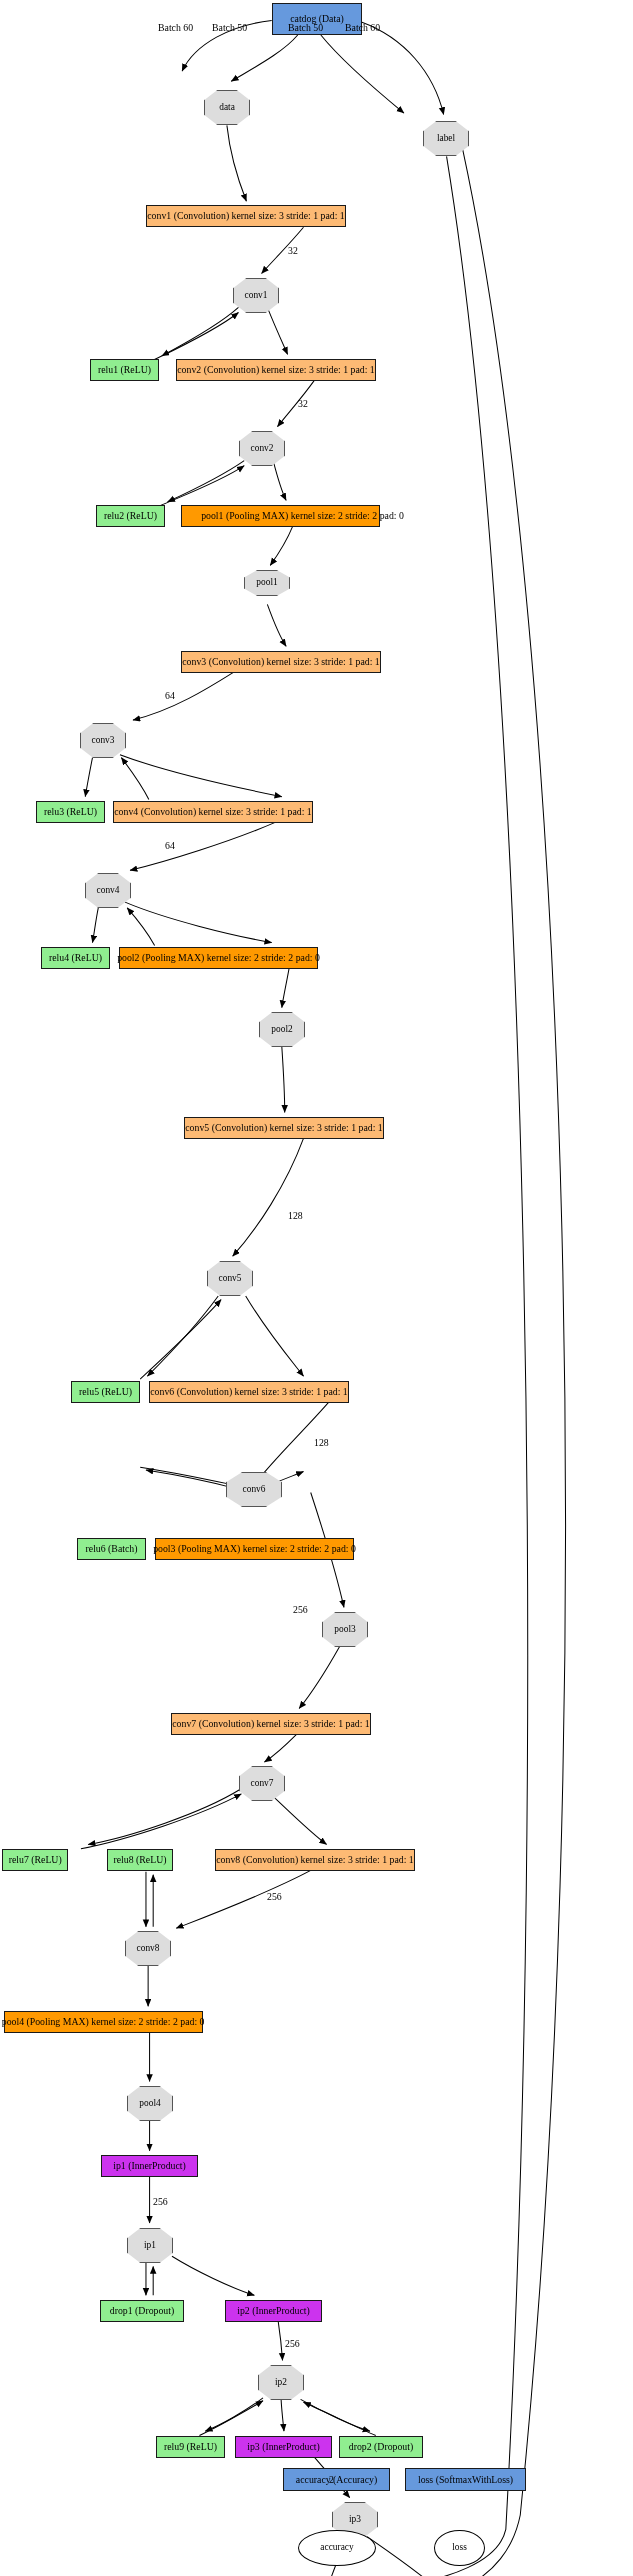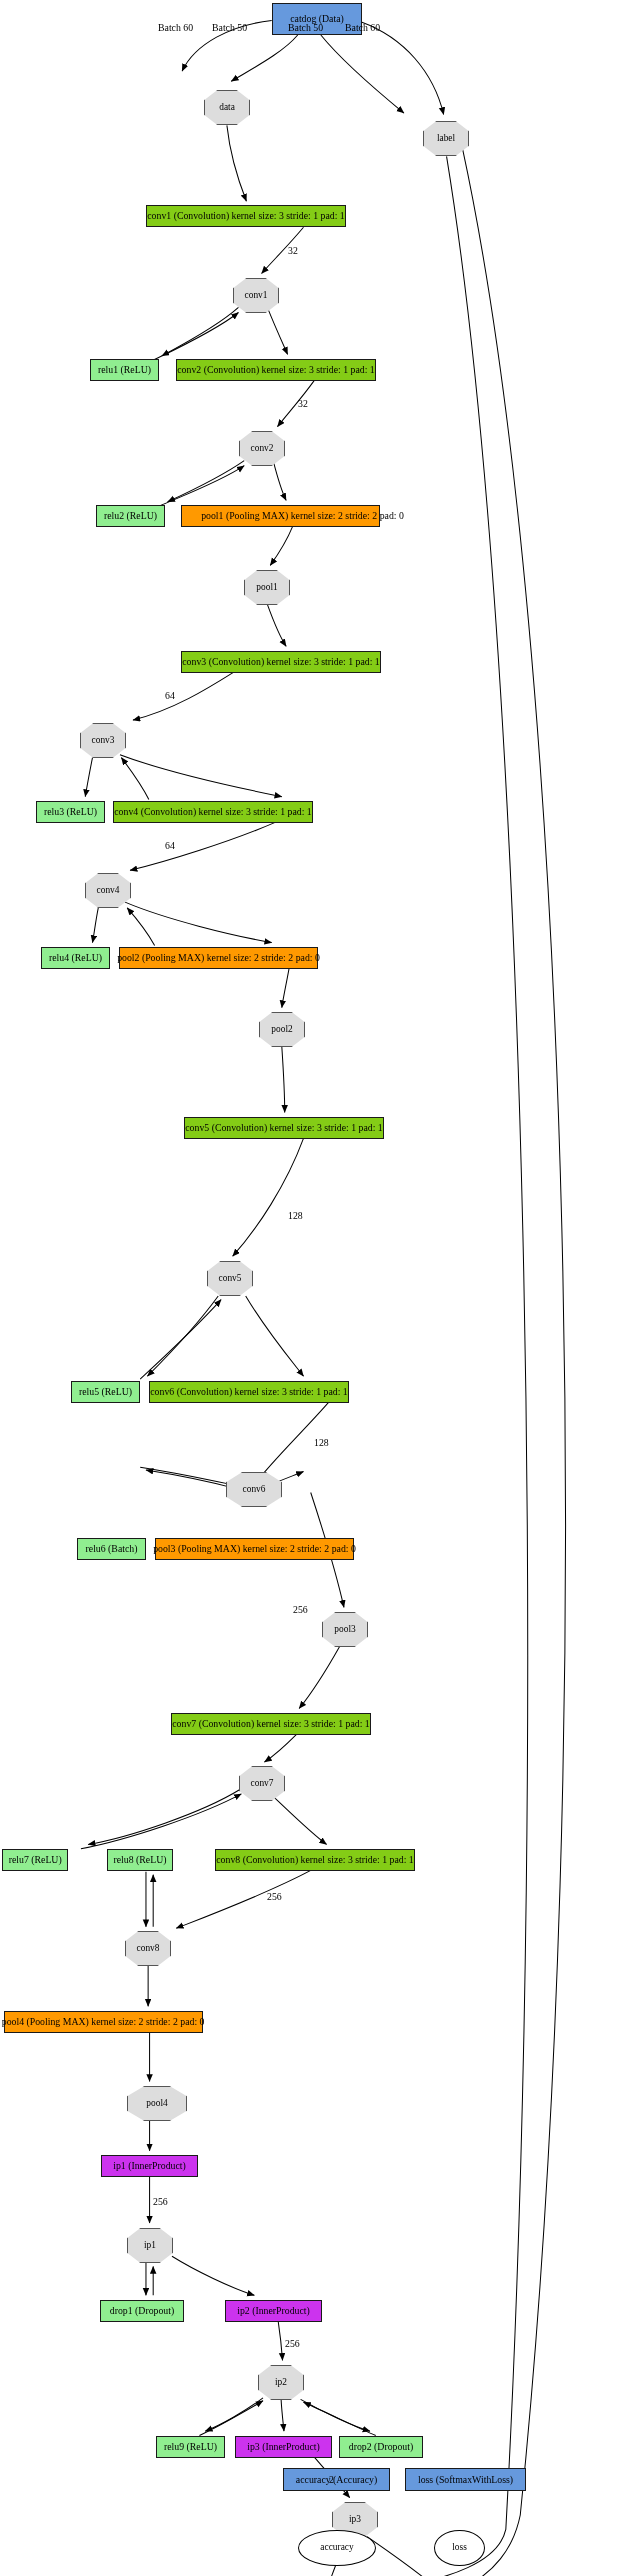--- a/index.html
+++ b/index.html
@@ -3,21 +3,21 @@
 <meta charset="utf-8">
 <style>
   html,body{margin:0;padding:0;background:#ffffff;}
   body{font-family:"Liberation Serif","DejaVu Serif",serif;}
   #stage{position:relative;width:633px;height:2576px;background:#fff;overflow:hidden;}
   #edges{position:absolute;left:0;top:0;width:633px;height:2576px;}
   .node{position:absolute;box-sizing:border-box;display:flex;align-items:center;justify-content:center;
         text-align:center;white-space:nowrap;line-height:1;}
   .box{border:0.9px solid #1a1a1a;font-size:9.8px;color:#000;}
   .data-node{background:#6699dd;}
-  .conv-node{background:#84cc16;}
+  .conv-node{background:#fdba74;}
   .pool-node{background:#ff9900;}
   .relu-node{background:#90ee90;}
   .ip-node{background:#cc33ee;}
   .blob{background:#dddddd;border:0.9px solid #555;font-size:9.4px;color:#000;}
   .oct{clip-path:polygon(29% 0,71% 0,100% 29%,100% 71%,71% 100%,29% 100%,0 71%,0 29%);}
   .ellipse{background:#ffffff;border:0.9px solid #000;border-radius:50%;font-size:9.4px;color:#000;}
   .elab{position:absolute;font-size:9.8px;color:#000;white-space:nowrap;line-height:1;}
 </style>
 </head>
 <body>
@@ -151,21 +151,21 @@
   <div class="node blob oct" style="left:204px;top:90px;width:46px;height:35px;">data</div>
   <div class="node blob oct" style="left:423px;top:121px;width:46px;height:35px;">label</div>
 
   <div class="node box conv-node" style="left:146px;top:205px;width:200px;height:22px;">conv1 (Convolution) kernel size: 3 stride: 1 pad: 1</div>
   <div class="node blob oct" style="left:233px;top:278px;width:46px;height:35px;">conv1</div>
   <div class="node box relu-node" style="left:90px;top:359px;width:69px;height:22px;">relu1 (ReLU)</div>
   <div class="node box conv-node" style="left:176px;top:359px;width:200px;height:22px;">conv2 (Convolution) kernel size: 3 stride: 1 pad: 1</div>
   <div class="node blob oct" style="left:239px;top:431px;width:46px;height:35px;">conv2</div>
   <div class="node box relu-node" style="left:96px;top:505px;width:69px;height:22px;">relu2 (ReLU)</div>
   <div class="node box pool-node" style="left:181px;top:505px;width:199px;height:22px;padding-left:44px;">pool1 (Pooling MAX) kernel size: 2 stride: 2 pad: 0</div>
-  <div class="node blob oct" style="left:244px;top:570px;width:46px;height:35px;">pool1</div>
+  <div class="node blob oct" style="left:244px;top:570px;width:46px;height:26px;">pool1</div>
 
   <div class="node box conv-node" style="left:181px;top:651px;width:200px;height:22px;">conv3 (Convolution) kernel size: 3 stride: 1 pad: 1</div>
   <div class="node blob oct" style="left:80px;top:723px;width:46px;height:35px;">conv3</div>
   <div class="node box relu-node" style="left:36px;top:801px;width:69px;height:22px;">relu3 (ReLU)</div>
   <div class="node box conv-node" style="left:113px;top:801px;width:200px;height:22px;">conv4 (Convolution) kernel size: 3 stride: 1 pad: 1</div>
   <div class="node blob oct" style="left:85px;top:873px;width:46px;height:35px;">conv4</div>
   <div class="node box relu-node" style="left:41px;top:947px;width:69px;height:22px;">relu4 (ReLU)</div>
   <div class="node box pool-node" style="left:119px;top:947px;width:199px;height:22px;">pool2 (Pooling MAX) kernel size: 2 stride: 2 pad: 0</div>
   <div class="node blob oct" style="left:259px;top:1012px;width:46px;height:35px;">pool2</div>
 
@@ -178,21 +178,21 @@
   <div class="node box pool-node" style="left:155px;top:1538px;width:199px;height:22px;">pool3 (Pooling MAX) kernel size: 2 stride: 2 pad: 0</div>
   <div class="node blob oct" style="left:322px;top:1612px;width:46px;height:35px;">pool3</div>
 
   <div class="node box conv-node" style="left:171px;top:1713px;width:200px;height:22px;">conv7 (Convolution) kernel size: 3 stride: 1 pad: 1</div>
   <div class="node blob oct" style="left:239px;top:1766px;width:46px;height:35px;">conv7</div>
   <div class="node box relu-node" style="left:2.2px;top:1849px;width:66px;height:22px;">relu7 (ReLU)</div>
   <div class="node box relu-node" style="left:107px;top:1849px;width:66px;height:22px;">relu8 (ReLU)</div>
   <div class="node box conv-node" style="left:215px;top:1849px;width:200px;height:22px;">conv8 (Convolution) kernel size: 3 stride: 1 pad: 1</div>
   <div class="node blob oct" style="left:125px;top:1931px;width:46px;height:35px;">conv8</div>
   <div class="node box pool-node" style="left:3.6px;top:2011px;width:199px;height:22px;">pool4 (Pooling MAX) kernel size: 2 stride: 2 pad: 0</div>
-  <div class="node blob oct" style="left:127px;top:2086px;width:60px;height:35px;">pool4</div>
+  <div class="node blob oct" style="left:127px;top:2086px;width:46px;height:35px;">pool4</div>
 
   <div class="node box ip-node" style="left:101px;top:2155px;width:97px;height:22px;">ip1 (InnerProduct)</div>
   <div class="node blob oct" style="left:127px;top:2228px;width:46px;height:35px;">ip1</div>
   <div class="node box relu-node" style="left:100px;top:2300px;width:84px;height:22px;">drop1 (Dropout)</div>
   <div class="node box ip-node" style="left:225px;top:2300px;width:97px;height:22px;">ip2 (InnerProduct)</div>
   <div class="node blob oct" style="left:258px;top:2365px;width:46px;height:35px;">ip2</div>
   <div class="node box relu-node" style="left:156px;top:2436px;width:69px;height:22px;">relu9 (ReLU)</div>
   <div class="node box ip-node" style="left:235px;top:2436px;width:97px;height:22px;">ip3 (InnerProduct)</div>
   <div class="node box relu-node" style="left:339px;top:2436px;width:84px;height:22px;">drop2 (Dropout)</div>
   <div class="node blob oct" style="left:332px;top:2502px;width:46px;height:35px;">ip3</div>

